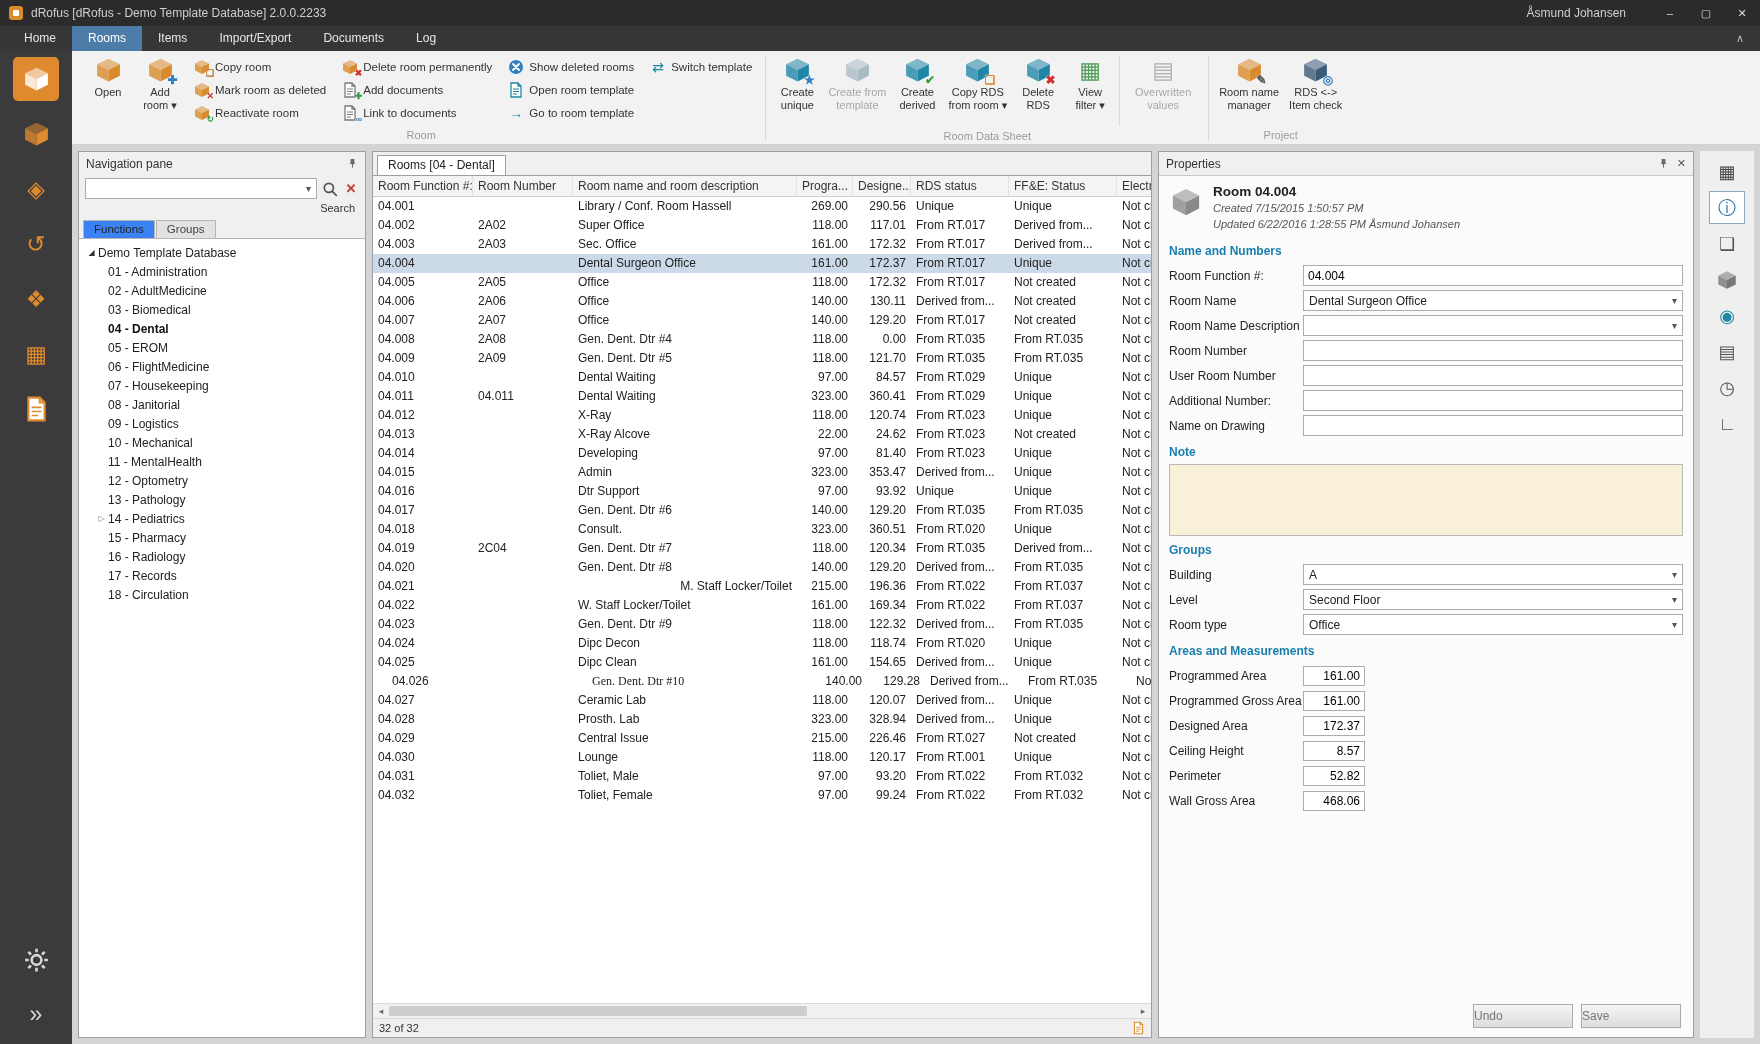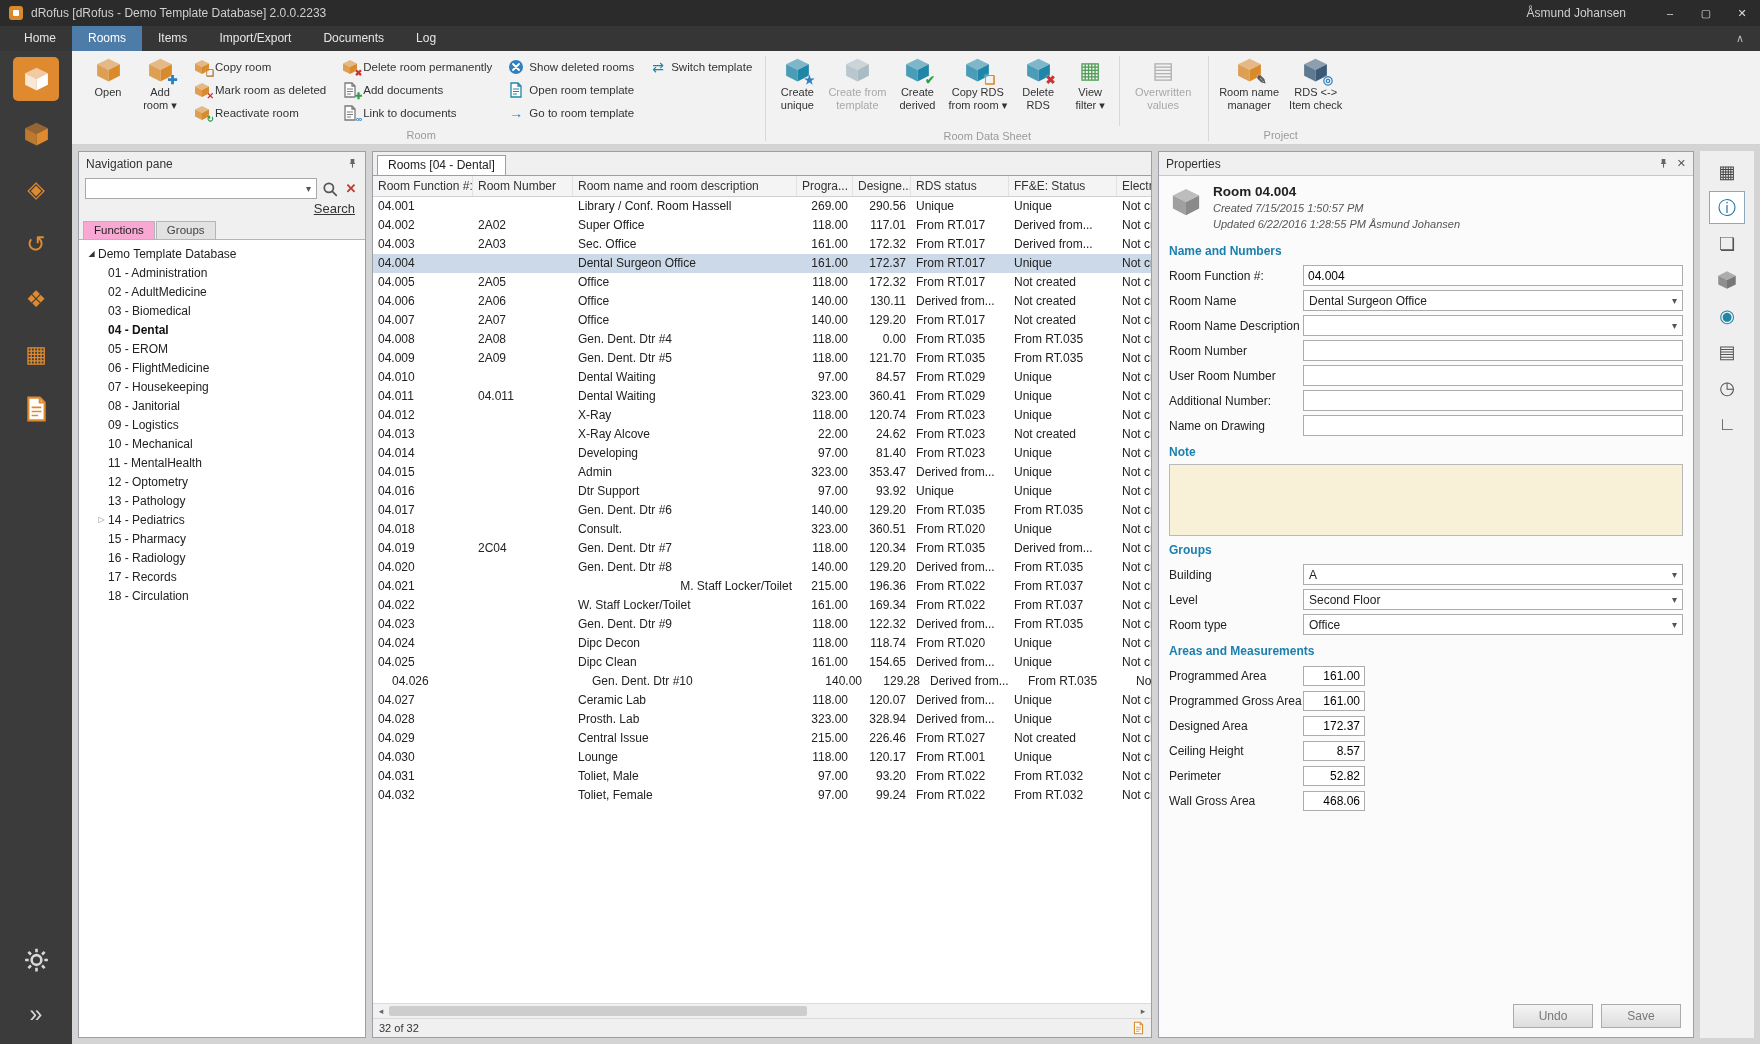--- a/index.html
+++ b/index.html
@@ -59,24 +59,24 @@
 
   
   .nav-pane{width:288px;flex:none}
   .nav-search{display:flex;align-items:center;gap:4px;padding:3px 6px 1px}
   .search-combo{flex:1;height:21px;background:#fff;border:1px solid #a9a9a9;display:flex;align-items:center}
   .search-field{flex:1;border:0;outline:none;height:17px;font:12px "Liberation Sans",sans-serif;padding:0 4px;min-width:0}
   .combo-arrow{width:15px;text-align:center;color:#555;font-size:10px}
   .search-btn{width:18px;height:18px;padding:1px}
   .clear-btn{color:#c0392b;font-size:13px;font-weight:bold;width:16px;text-align:center}
   .search-link-row{text-align:right;padding:1px 10px 3px}
-  .search-link{color:#333;text-decoration:underline;font-size:13px}
+  .search-link{color:#333;font-size:11px}
   .nav-tabs{display:flex;padding:2px 4px 0;gap:1px}
   .nav-tab{padding:2px 10px 3px;font-size:11.5px;background:#e2e2e2;border:1px solid #b5b5b5;border-bottom:0;color:#444}
-  .nav-tab.active{background:#f9a8d4;color:#222}
+  .nav-tab.active{background:#3b82f6;color:#222}
   .tree{flex:1;background:#fff;border-top:1px solid #b5b5b5;margin:0 0;padding:4px 2px;overflow:hidden;font-size:12px}
   .tree-row{display:flex;align-items:center;height:19px;white-space:nowrap}
   .tree-row.root{padding-left:4px}
   .tree-row.child{padding-left:14px}
   .tw-exp{width:13px;font-size:8px;color:#333;flex:none;text-align:center}
   .tree-row.child .tw-exp{color:#888}
   .tree-row.selected .tw-label{font-weight:bold;color:#111}
 
   
   .table-panel{flex:1;min-width:0}
@@ -107,21 +107,21 @@
   .room-meta{font-size:11px;color:#555;font-style:italic;line-height:14px;margin-top:2px}
   .sec-heading{color:#1a7fae;font-weight:bold;font-size:12px;margin:7px 0 5px}
   .prop-row{display:flex;align-items:center;height:25px}
   .prop-label{width:134px;flex:none;color:#222}
   .prop-input,.prop-combo{flex:1;height:21px;border:1px solid #acacac;background:#fff;font:12px "Liberation Sans",sans-serif;padding:0 4px}
   .prop-combo{display:flex;align-items:center;padding:0}
   .combo-val{flex:1;padding:0 5px;overflow:hidden;white-space:nowrap}
   .note-box{width:100%;height:72px;background:#f8f1d7;border:1px solid #b9b9b9;resize:none;font:12px "Liberation Sans",sans-serif;outline:none}
   .area-input{width:62px;height:20px;border:1px solid #acacac;background:#fff;font:12px "Liberation Sans",sans-serif;padding:0 4px;text-align:right}
   .props-footer{margin-top:auto;display:flex;justify-content:flex-end;gap:8px;padding:8px 2px 9px}
-  .btn{width:80px;height:24px;border:1px solid #ababab;background:linear-gradient(#f5f5f5,#dddddd);color:#777;font:12px "Liberation Sans",sans-serif;text-align:center;line-height:22px}
+  .btn{width:100px;height:24px;border:1px solid #ababab;background:linear-gradient(#f5f5f5,#dddddd);color:#777;font:12px "Liberation Sans",sans-serif;text-align:left;line-height:22px}
 
   
   .right-rail{width:54px;flex:none;background:#efefef;display:flex;flex-direction:column;align-items:center;padding-top:4px;gap:3px}
   .rrail-item{width:36px;height:33px;display:flex;align-items:center;justify-content:center;font-size:18px;color:#444;border:1px solid transparent}
   .rrail-item.active{background:#fff;border:1px solid #8aa8c0}
   .rrail-item .glyph-icon{width:20px;height:20px;font-size:18px}
 </style>
 </head>
 <body>
 
@@ -824,21 +824,21 @@
                   <div class="gcell" style="width: 224px;">Dipc Clean</div>
                   <div class="gcell num" style="width: 56px;">161.00</div>
                   <div class="gcell num" style="width: 58px;">154.65</div>
                   <div class="gcell" style="width: 98px;">Derived from...</div>
                   <div class="gcell" style="width: 108px;">Unique</div>
                   <div class="gcell" style="width: 36px;">Not cr</div>
                 </div>
                 <div class="grow">
                   <div class="gcell" style="width: 100px; margin-left: 14px;">04.026</div>
                   <div class="gcell" style="width: 100px;"></div>
-                  <div class="gcell" style="width: 224px;">Gen. Dent. Dtr #10</div>
+                  <div class="gcell" style="width: 224px; font-family: Liberation Serif, serif;">Gen. Dent. Dtr #10</div>
                   <div class="gcell num" style="width: 56px;">140.00</div>
                   <div class="gcell num" style="width: 58px;">129.28</div>
                   <div class="gcell" style="width: 98px;">Derived from...</div>
                   <div class="gcell" style="width: 108px;">From RT.035</div>
                   <div class="gcell" style="width: 36px;">Not cr</div>
                 </div>
                 <div class="grow">
                   <div class="gcell" style="width: 100px;">04.027</div>
                   <div class="gcell" style="width: 100px;"></div>
                   <div class="gcell" style="width: 224px;">Ceramic Lab</div>

